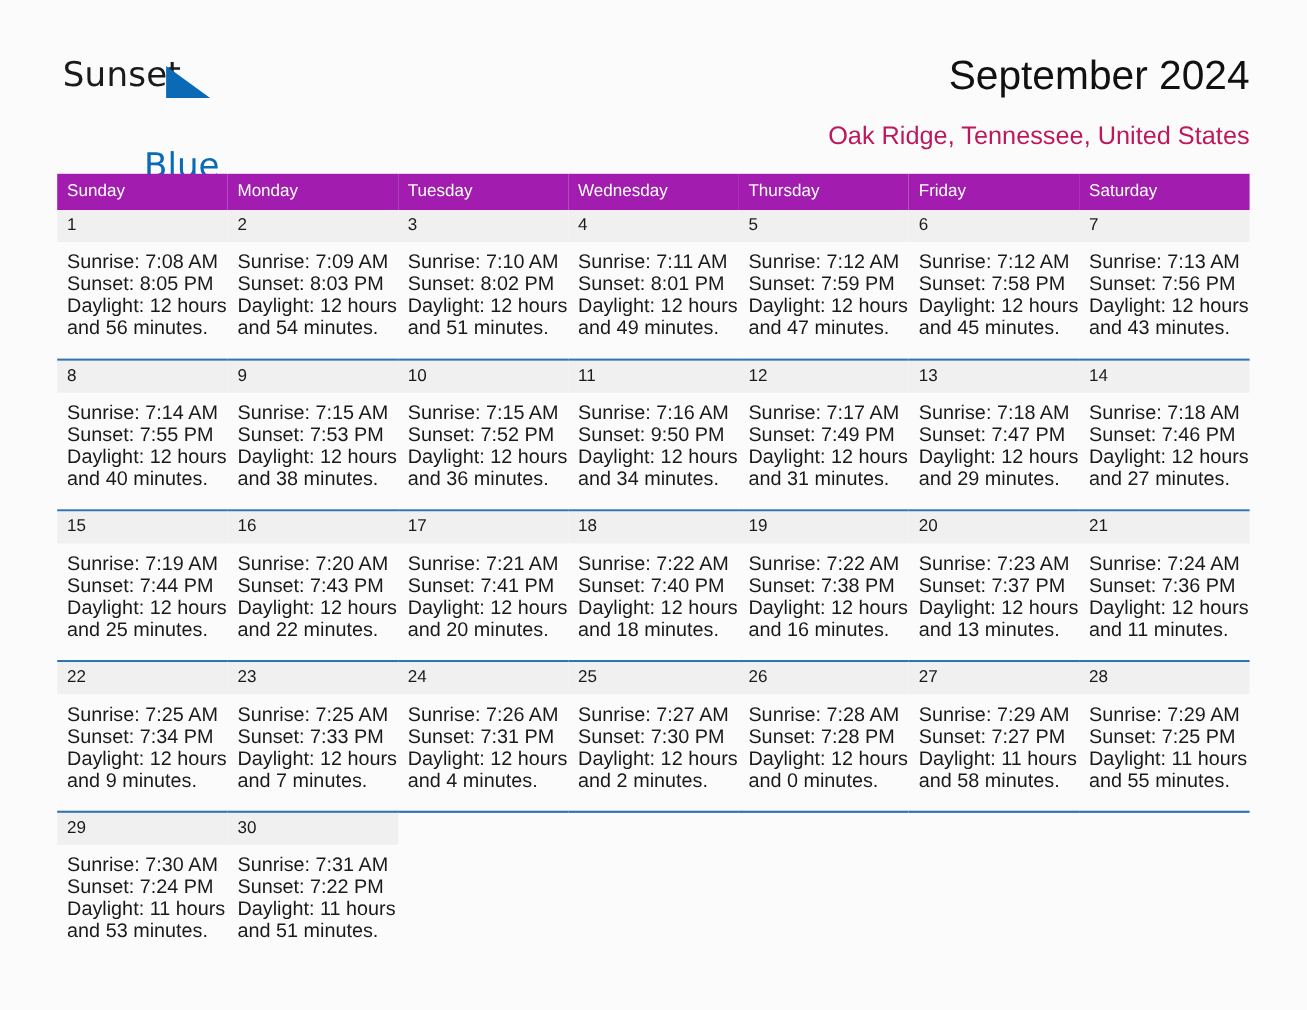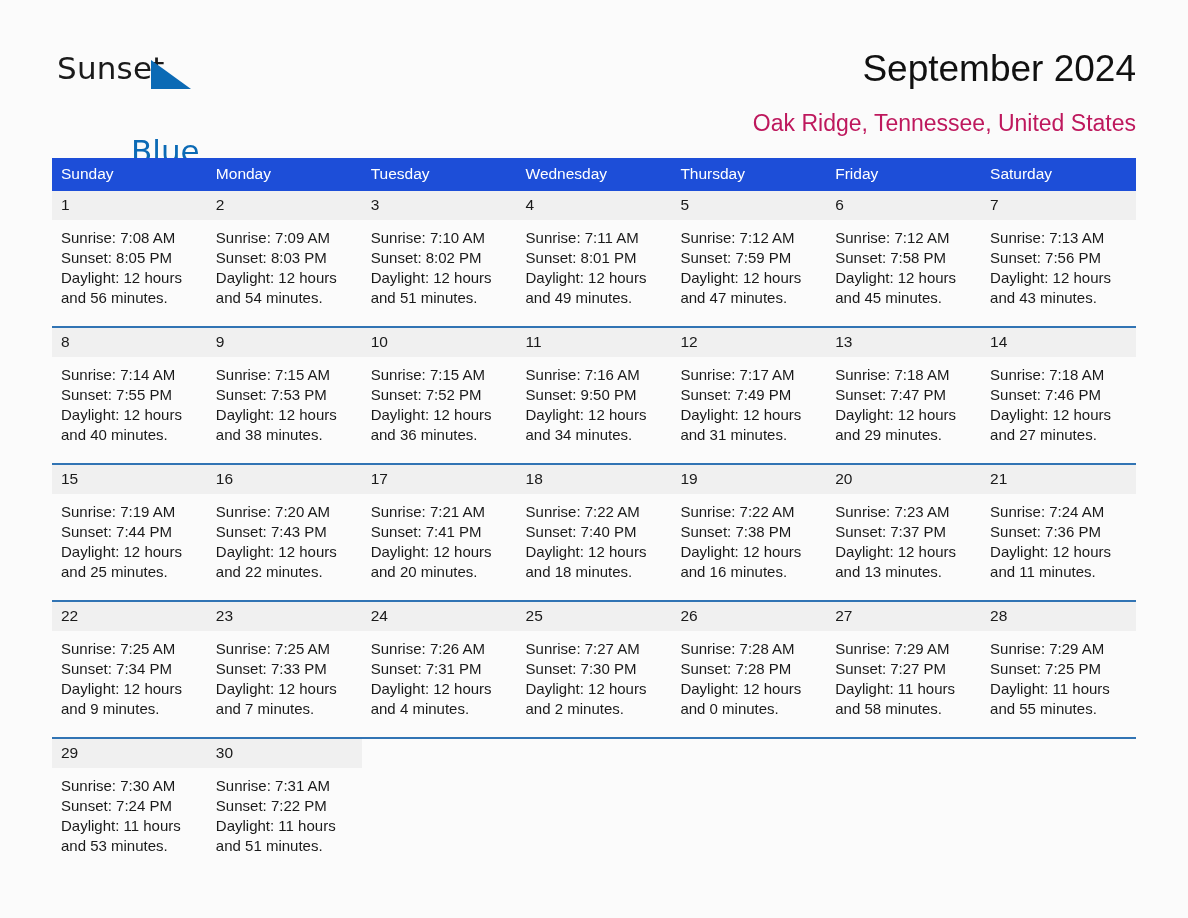--- a/index.html
+++ b/index.html
@@ -95,21 +95,21 @@
     width: 1084px;
   }
   table.cal {
     border-collapse: collapse;
     table-layout: fixed;
     width: 1084px;
   }
   table.cal col { width: 154.85px; }
 
   thead th {
-    background: #1d4ed8;
+    background: #a21caf;
     color: #ffffff;
     font-size: 15.5px;
     font-weight: normal;
     text-align: left;
     padding: 7px 0 8px 9px;
     height: 15px;
     border: none;
   }
 
   td.day {
@@ -129,21 +129,21 @@
     padding: 6px 0 7px 9px;
     line-height: 1;
     height: 16px;
     box-sizing: content-box;
   }
   .datenum.empty {
     background: transparent;
   }
   .info {
     padding: 8px 9px 0 9px;
-    font-size: 15px;
+    font-size: 18px;
     line-height: 20px;
     color: #1a1a1a;
   }
   .info div { white-space: nowrap; }
 
   tr.week > td { border-top: 2px solid #3174b4; }
   tr.week.first > td { border-top: none; }
 </style>
 </head>
 <body>

